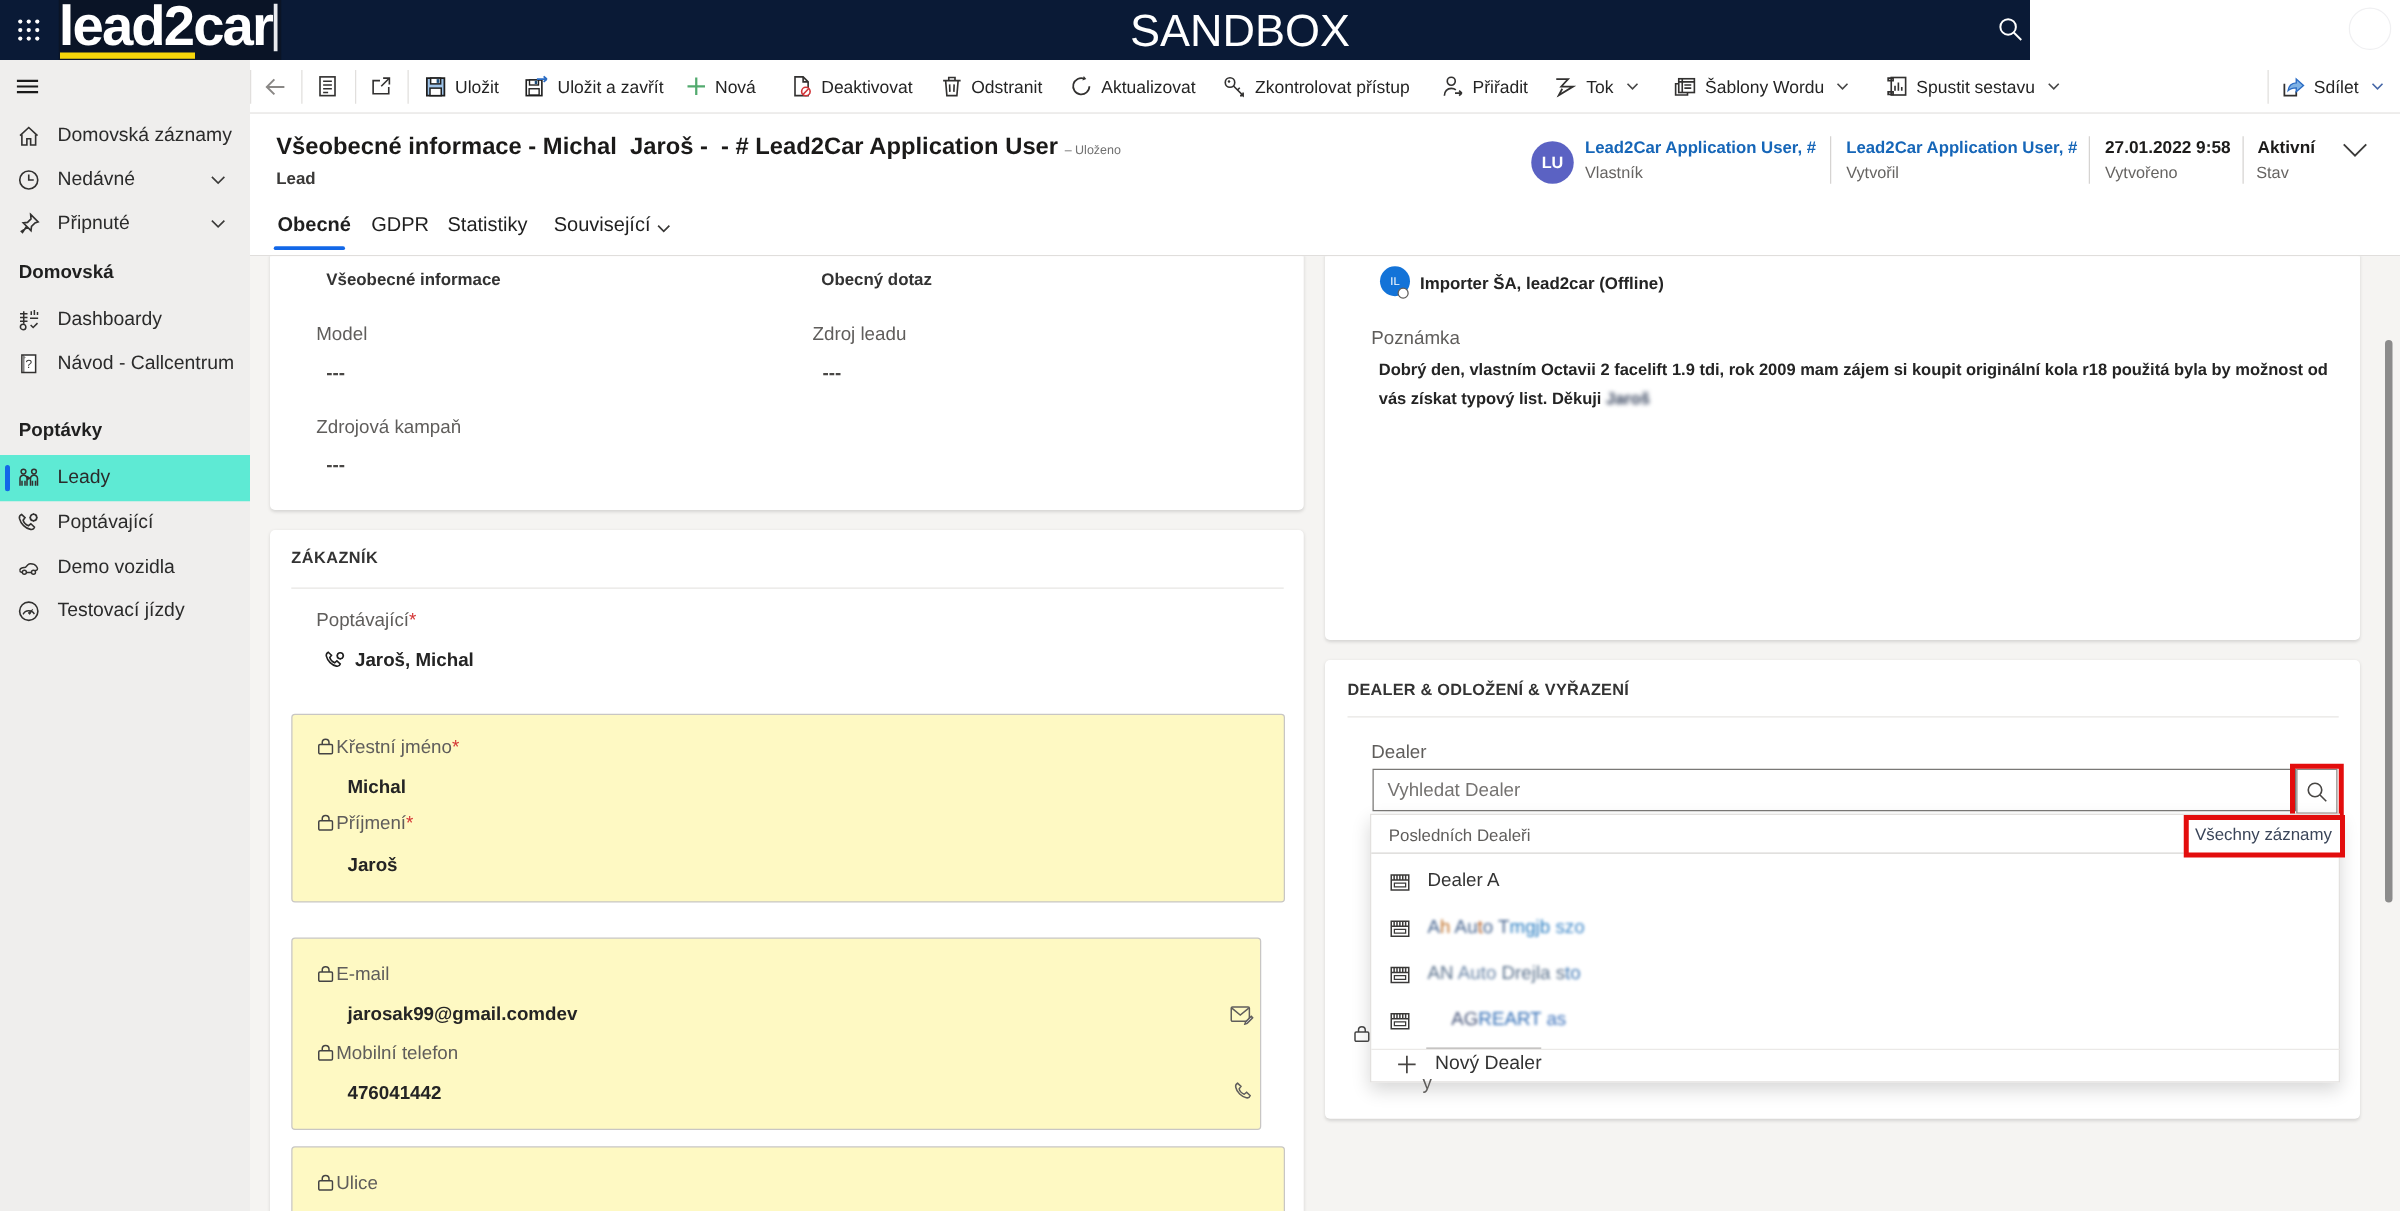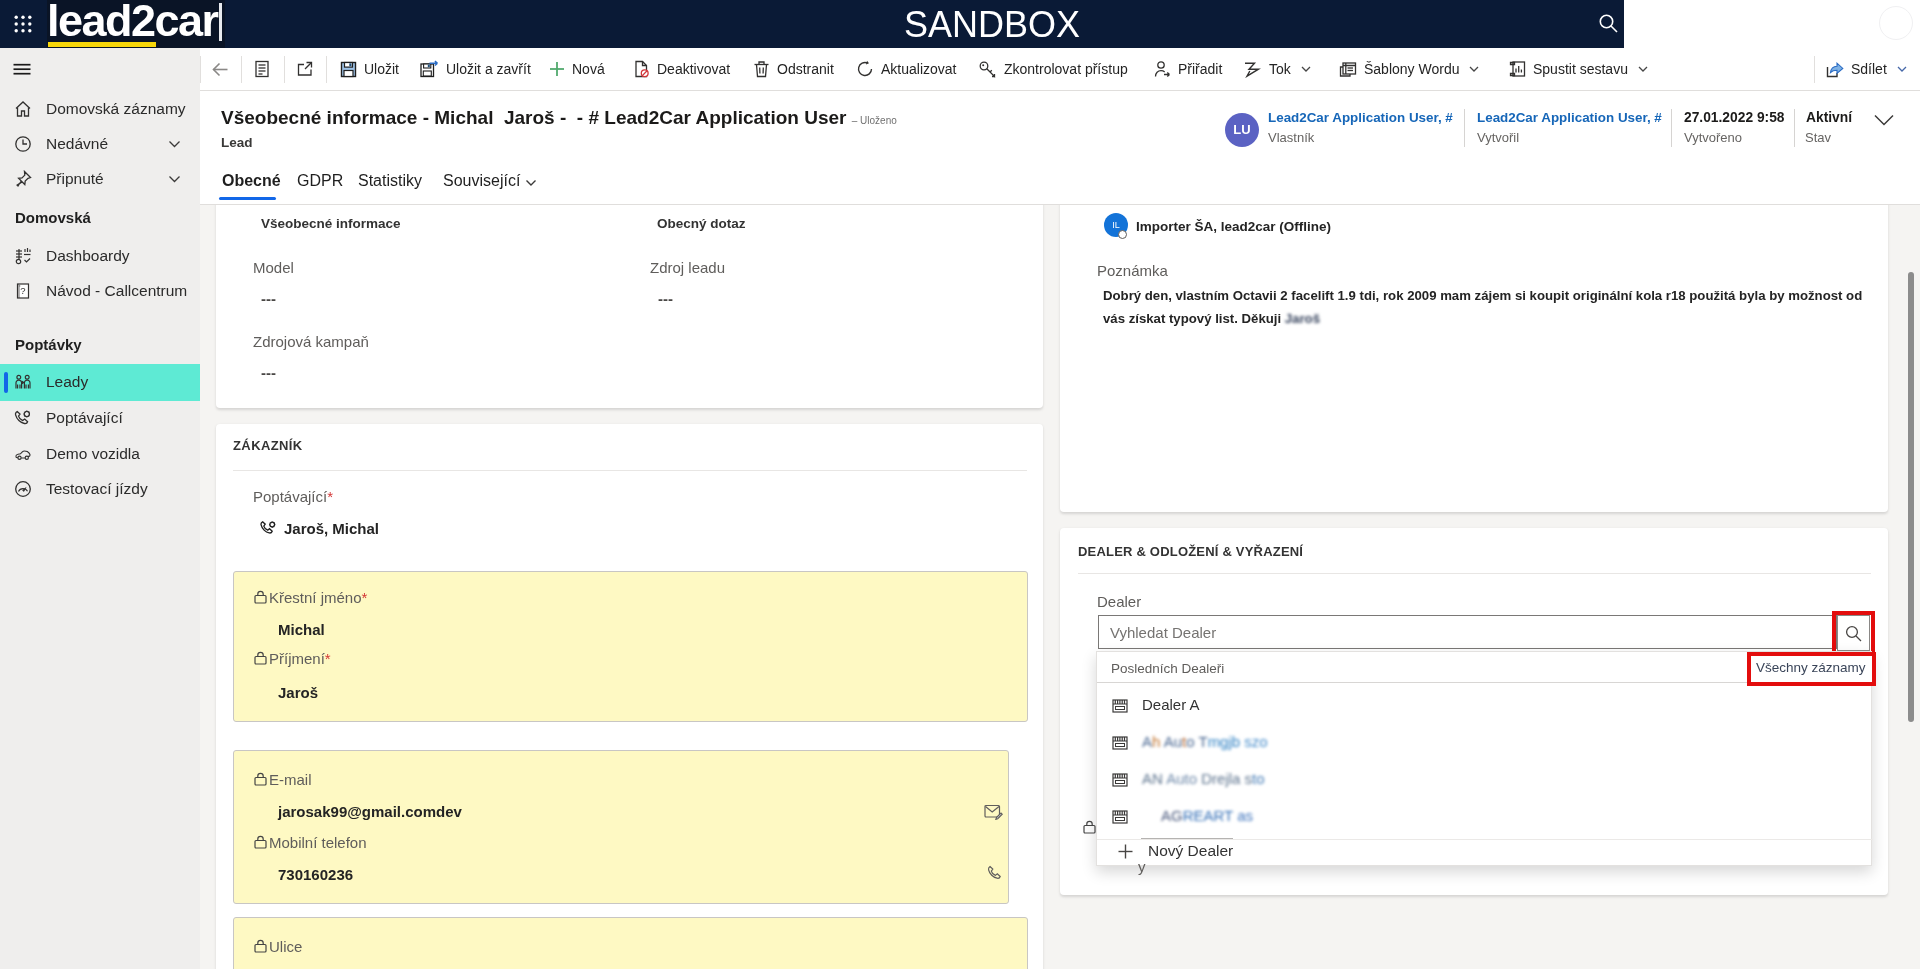--- a/index.html
+++ b/index.html
@@ -412,21 +412,21 @@
         <svg class="abs" style="left:750px;top:53px" width="19" height="16" viewBox="0 0 19 16" fill="none" stroke="#605e5c" stroke-width="1.2">
             <rect x="1" y="1.5" width="14.5" height="11.5" rx="1"></rect>
             <path d="M1.5 2.5 l6.7 5.5 6.8-5.5"></path>
             <path d="M12.5 13.5 l4.5-4.5 1.2 1.2 -4.5 4.5 -1.8.6z" fill="#fff"></path>
           </svg>
         <svg class="lockico" style="left:20px;top:84px" viewBox="0 0 13 14" fill="none" stroke="#444" stroke-width="1.2">
             <rect x="1" y="5.5" width="11" height="7.5" rx="1"></rect>
             <path d="M3.8 5.5 V4 a2.7 2.7 0 0 1 5.4 0 v1.5"></path>
           </svg>
         <div class="flabel" style="left:35px;top:83px">Mobilní telefon</div>
-        <div class="fvalue" style="left:44px;top:115px">730160236</div>
+        <div class="fvalue" style="left:44px;top:115px">476041442</div>
         <svg class="abs" style="left:753px;top:114px" width="17" height="17" viewBox="0 0 17 17" fill="none" stroke="#605e5c" stroke-width="1.2">
             <path d="M3 1.5 l2.8 2.6 -1.5 2 c.5 1.8 2.1 3.5 4.1 4.3 l1.9-1.6 2.9 2.7 c-.4 1.3-1.7 2-3.1 1.7 -3.9-.8-7.6-4.3-8.5-8.4 -.3-1.4.2-2.6 1.4-3.3z"></path>
           </svg>
       </div>
       <div class="fieldbox" style="left:17px;top:493px;width:795px;height:76px">
         <svg class="lockico" style="left:20px;top:21px" viewBox="0 0 13 14" fill="none" stroke="#444" stroke-width="1.2">
             <rect x="1" y="5.5" width="11" height="7.5" rx="1"></rect>
             <path d="M3.8 5.5 V4 a2.7 2.7 0 0 1 5.4 0 v1.5"></path>
           </svg>
         <div class="flabel" style="left:35px;top:20px">Ulice</div>

